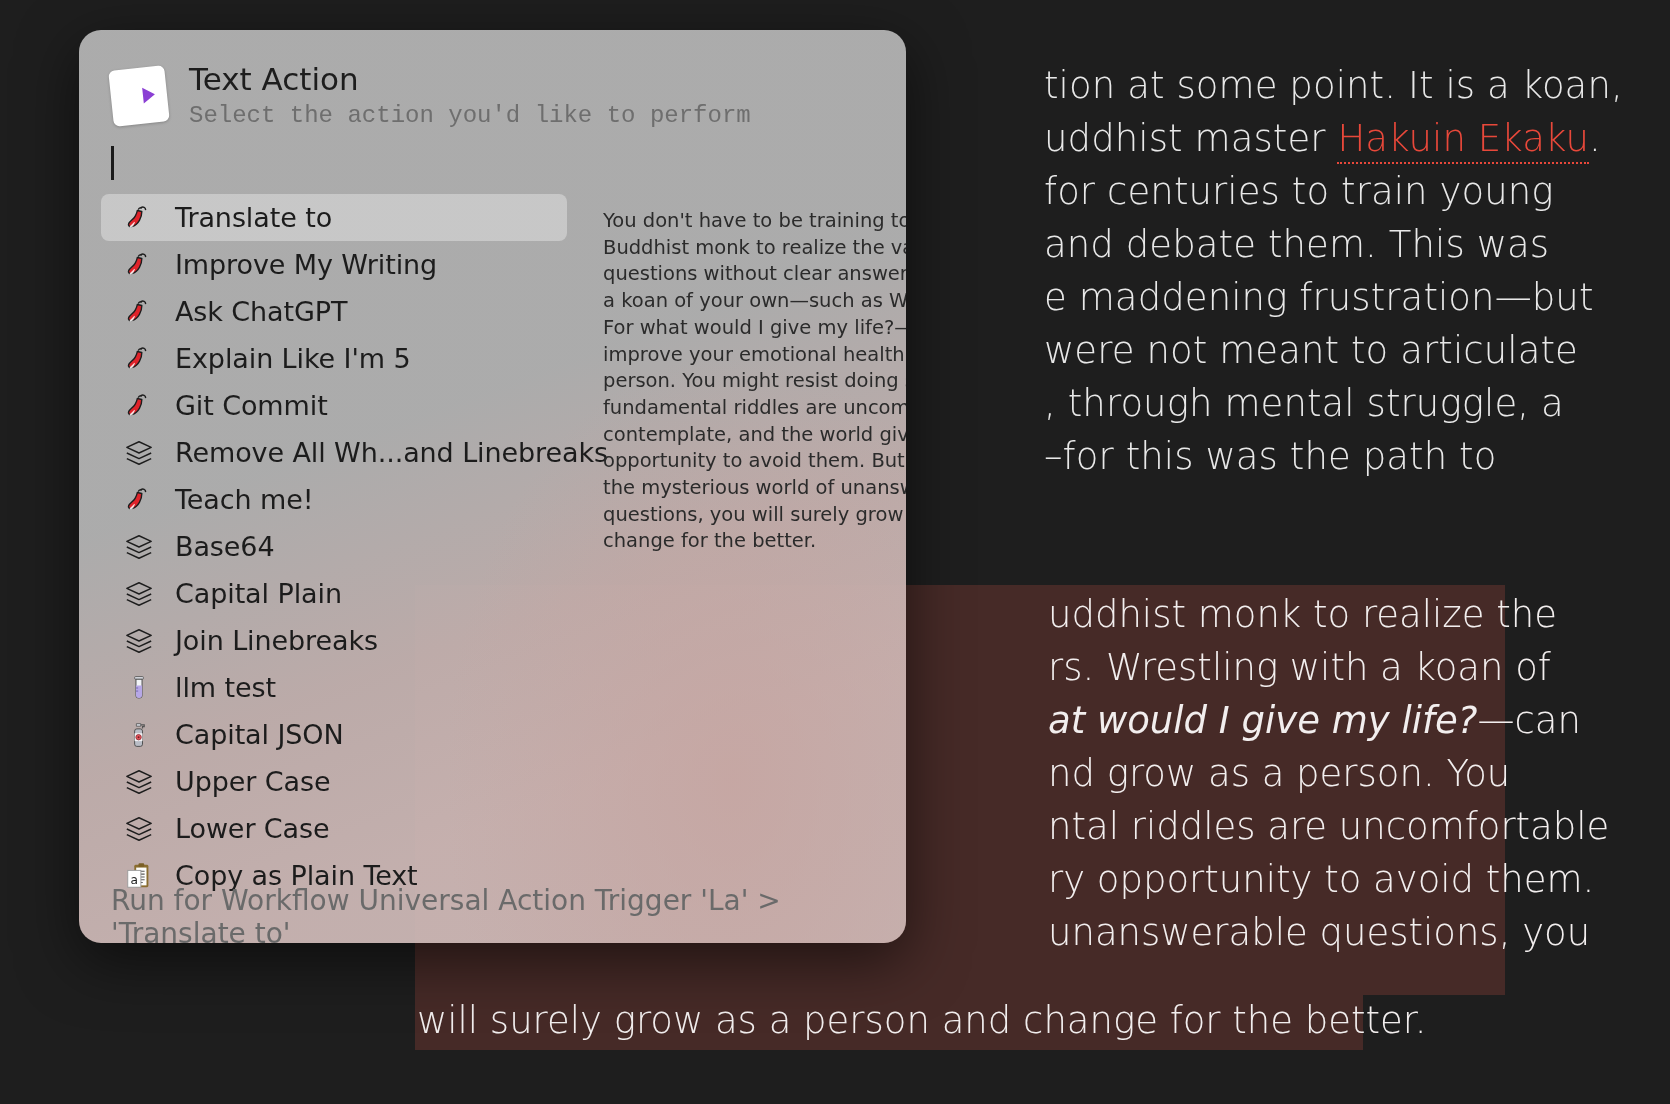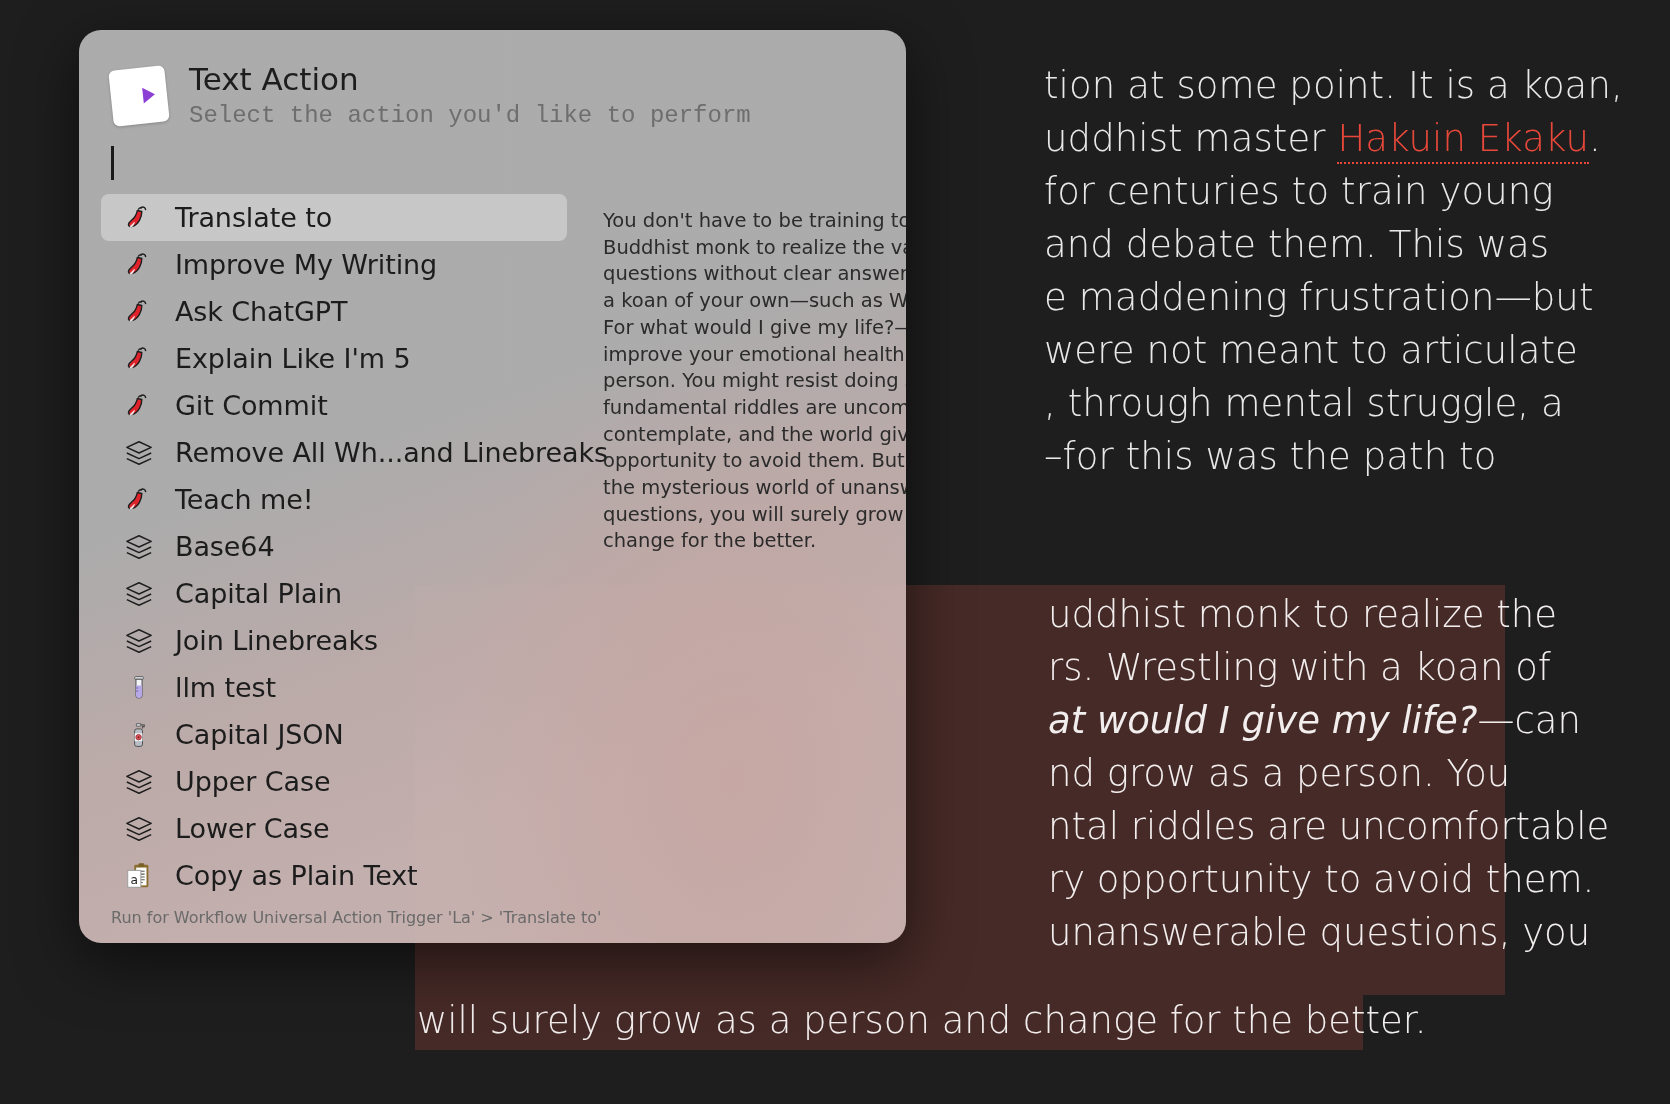--- a/index.html
+++ b/index.html
@@ -176,21 +176,21 @@
     color:#2b2b2b;
     font-family:"DejaVu Sans", sans-serif;
     width:470px;
   }
 
   
   #al-footer {
     height:52px;
     display:flex; align-items:center;
     padding-left:32px;
-    font-size:16px;
+    font-size:28px;
     color:#6a6a6a;
     font-family:"DejaVu Sans", sans-serif;
   }
 </style>
 </head>
 <body>
 
 <div id="doc-layer">
 
   <div class="doc-line" style="left:1044px; top:64px;">tion at some point. It is a koan,</div>

